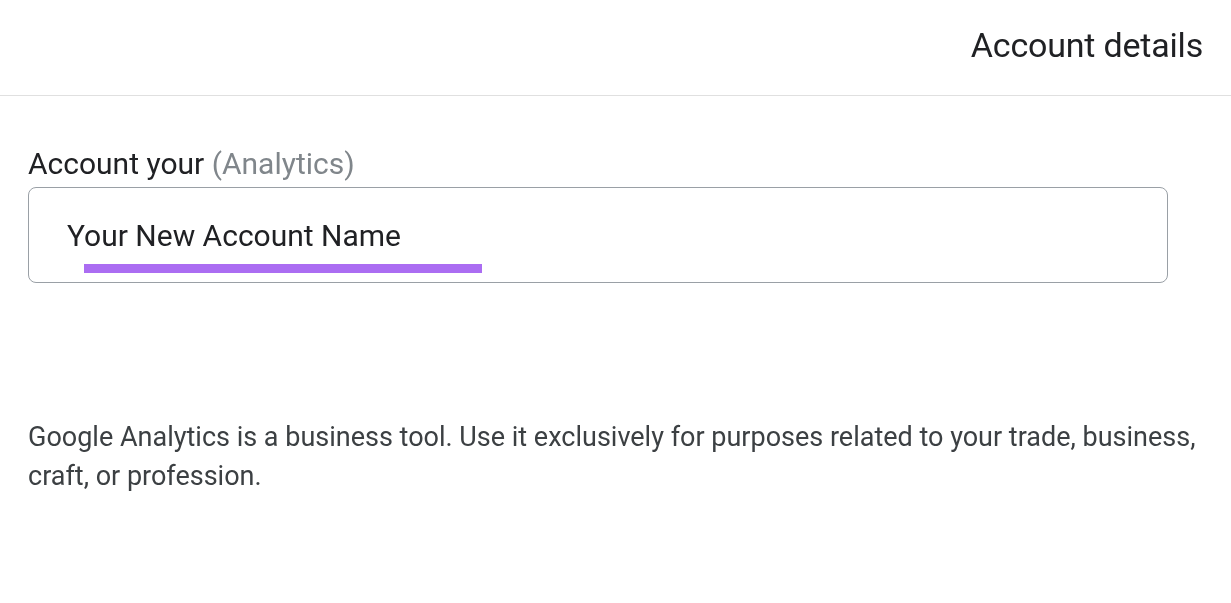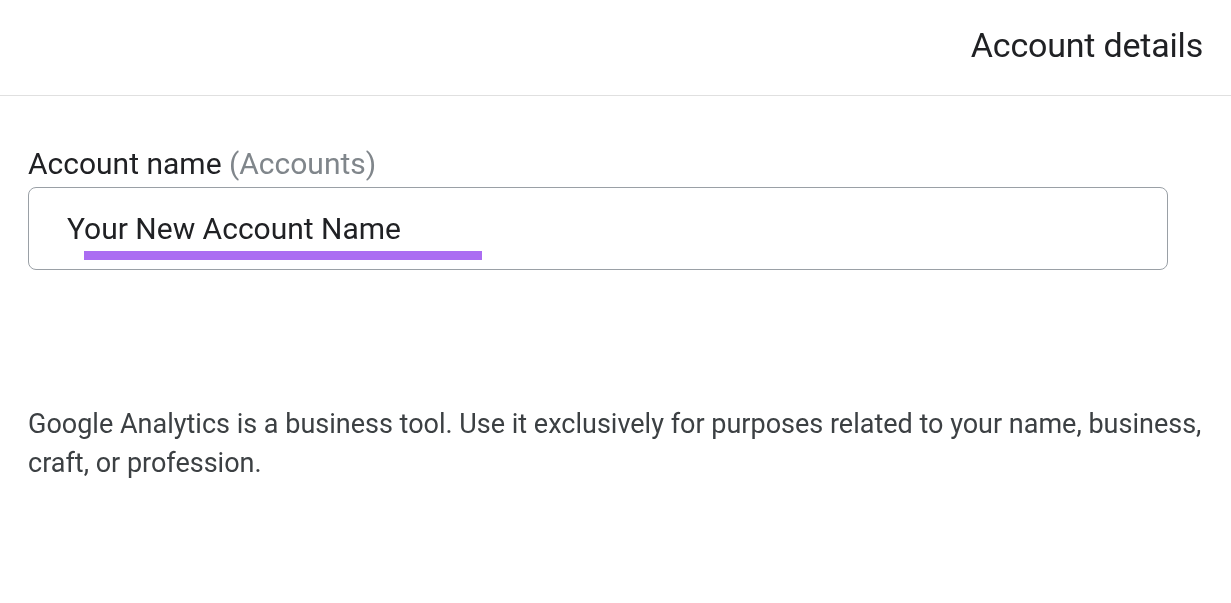--- a/index.html
+++ b/index.html
@@ -46,21 +46,21 @@
       color: #80868b;
       margin-bottom: 36px;
       letter-spacing: 0.1px;
     }
     .input-wrapper {
       position: relative;
       width: 1140px;
     }
     .text-input {
       width: 100%;
-      height: 83px;
+      height: 96px;
       border: 1px solid #9aa0a6;
       border-radius: 8px;
       padding: 0 38px;
       font-size: 30px;
       font-family: inherit;
       color: #202124;
       outline: none;
       background: #ffffff;
     }
     .input-underline {
@@ -86,25 +86,25 @@
 </head>
 <body>
 
 <div class="container">
   <div class="section-header">
     <h1 class="section-title">Account details</h1>
   </div>
 
   <div class="form-section">
     <div class="field-label">
-      <span>Account name</span>
-      <span class="field-label-required">(Accounts)</span>
+      <span>Account your</span>
+      <span class="field-label-required">(Analytics)</span>
     </div>
     <div class="input-wrapper">
       <input type="text" class="text-input" value="Your New Account Name" style="">
       <div class="input-underline"></div>
     </div>
   </div>
 
   <div class="disclaimer">
-    <p class="disclaimer-text">Google Analytics is a business tool. Use it exclusively for purposes related to your name, business, craft, or profession.</p>
+    <p class="disclaimer-text">Google Analytics is a business tool. Use it exclusively for purposes related to your trade, business, craft, or profession.</p>
   </div>
 </div>
 
 </body></html>

